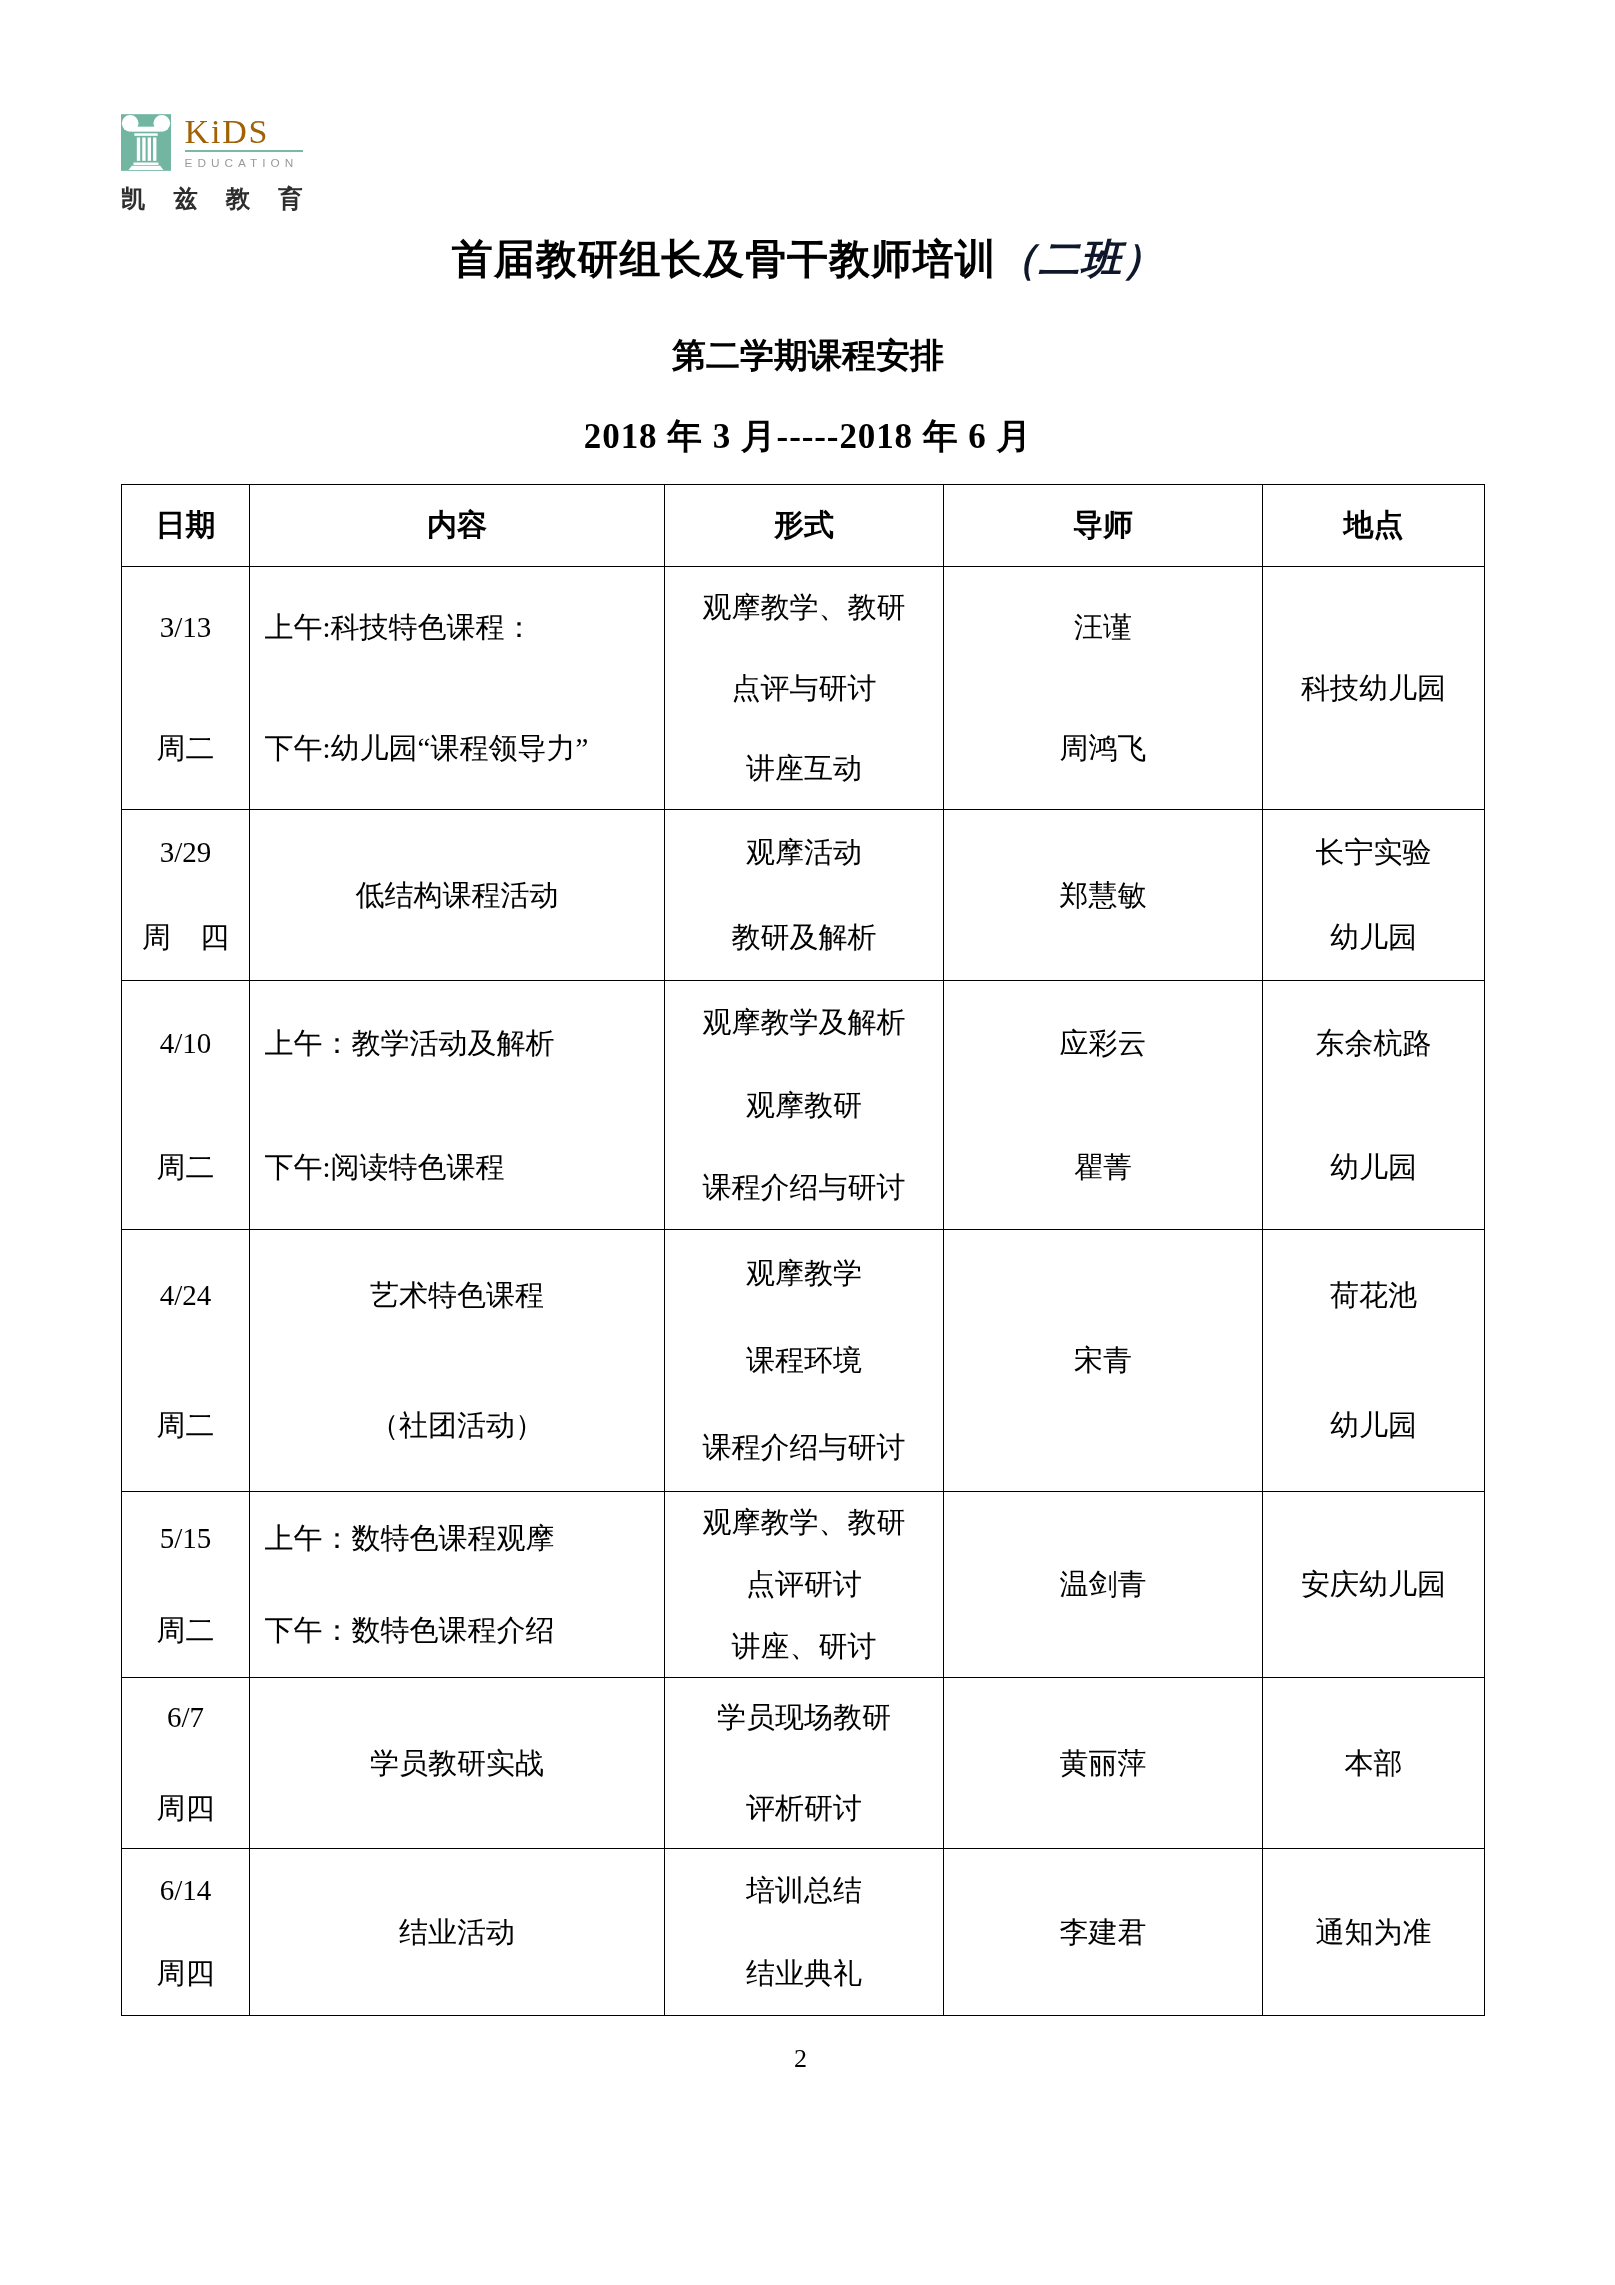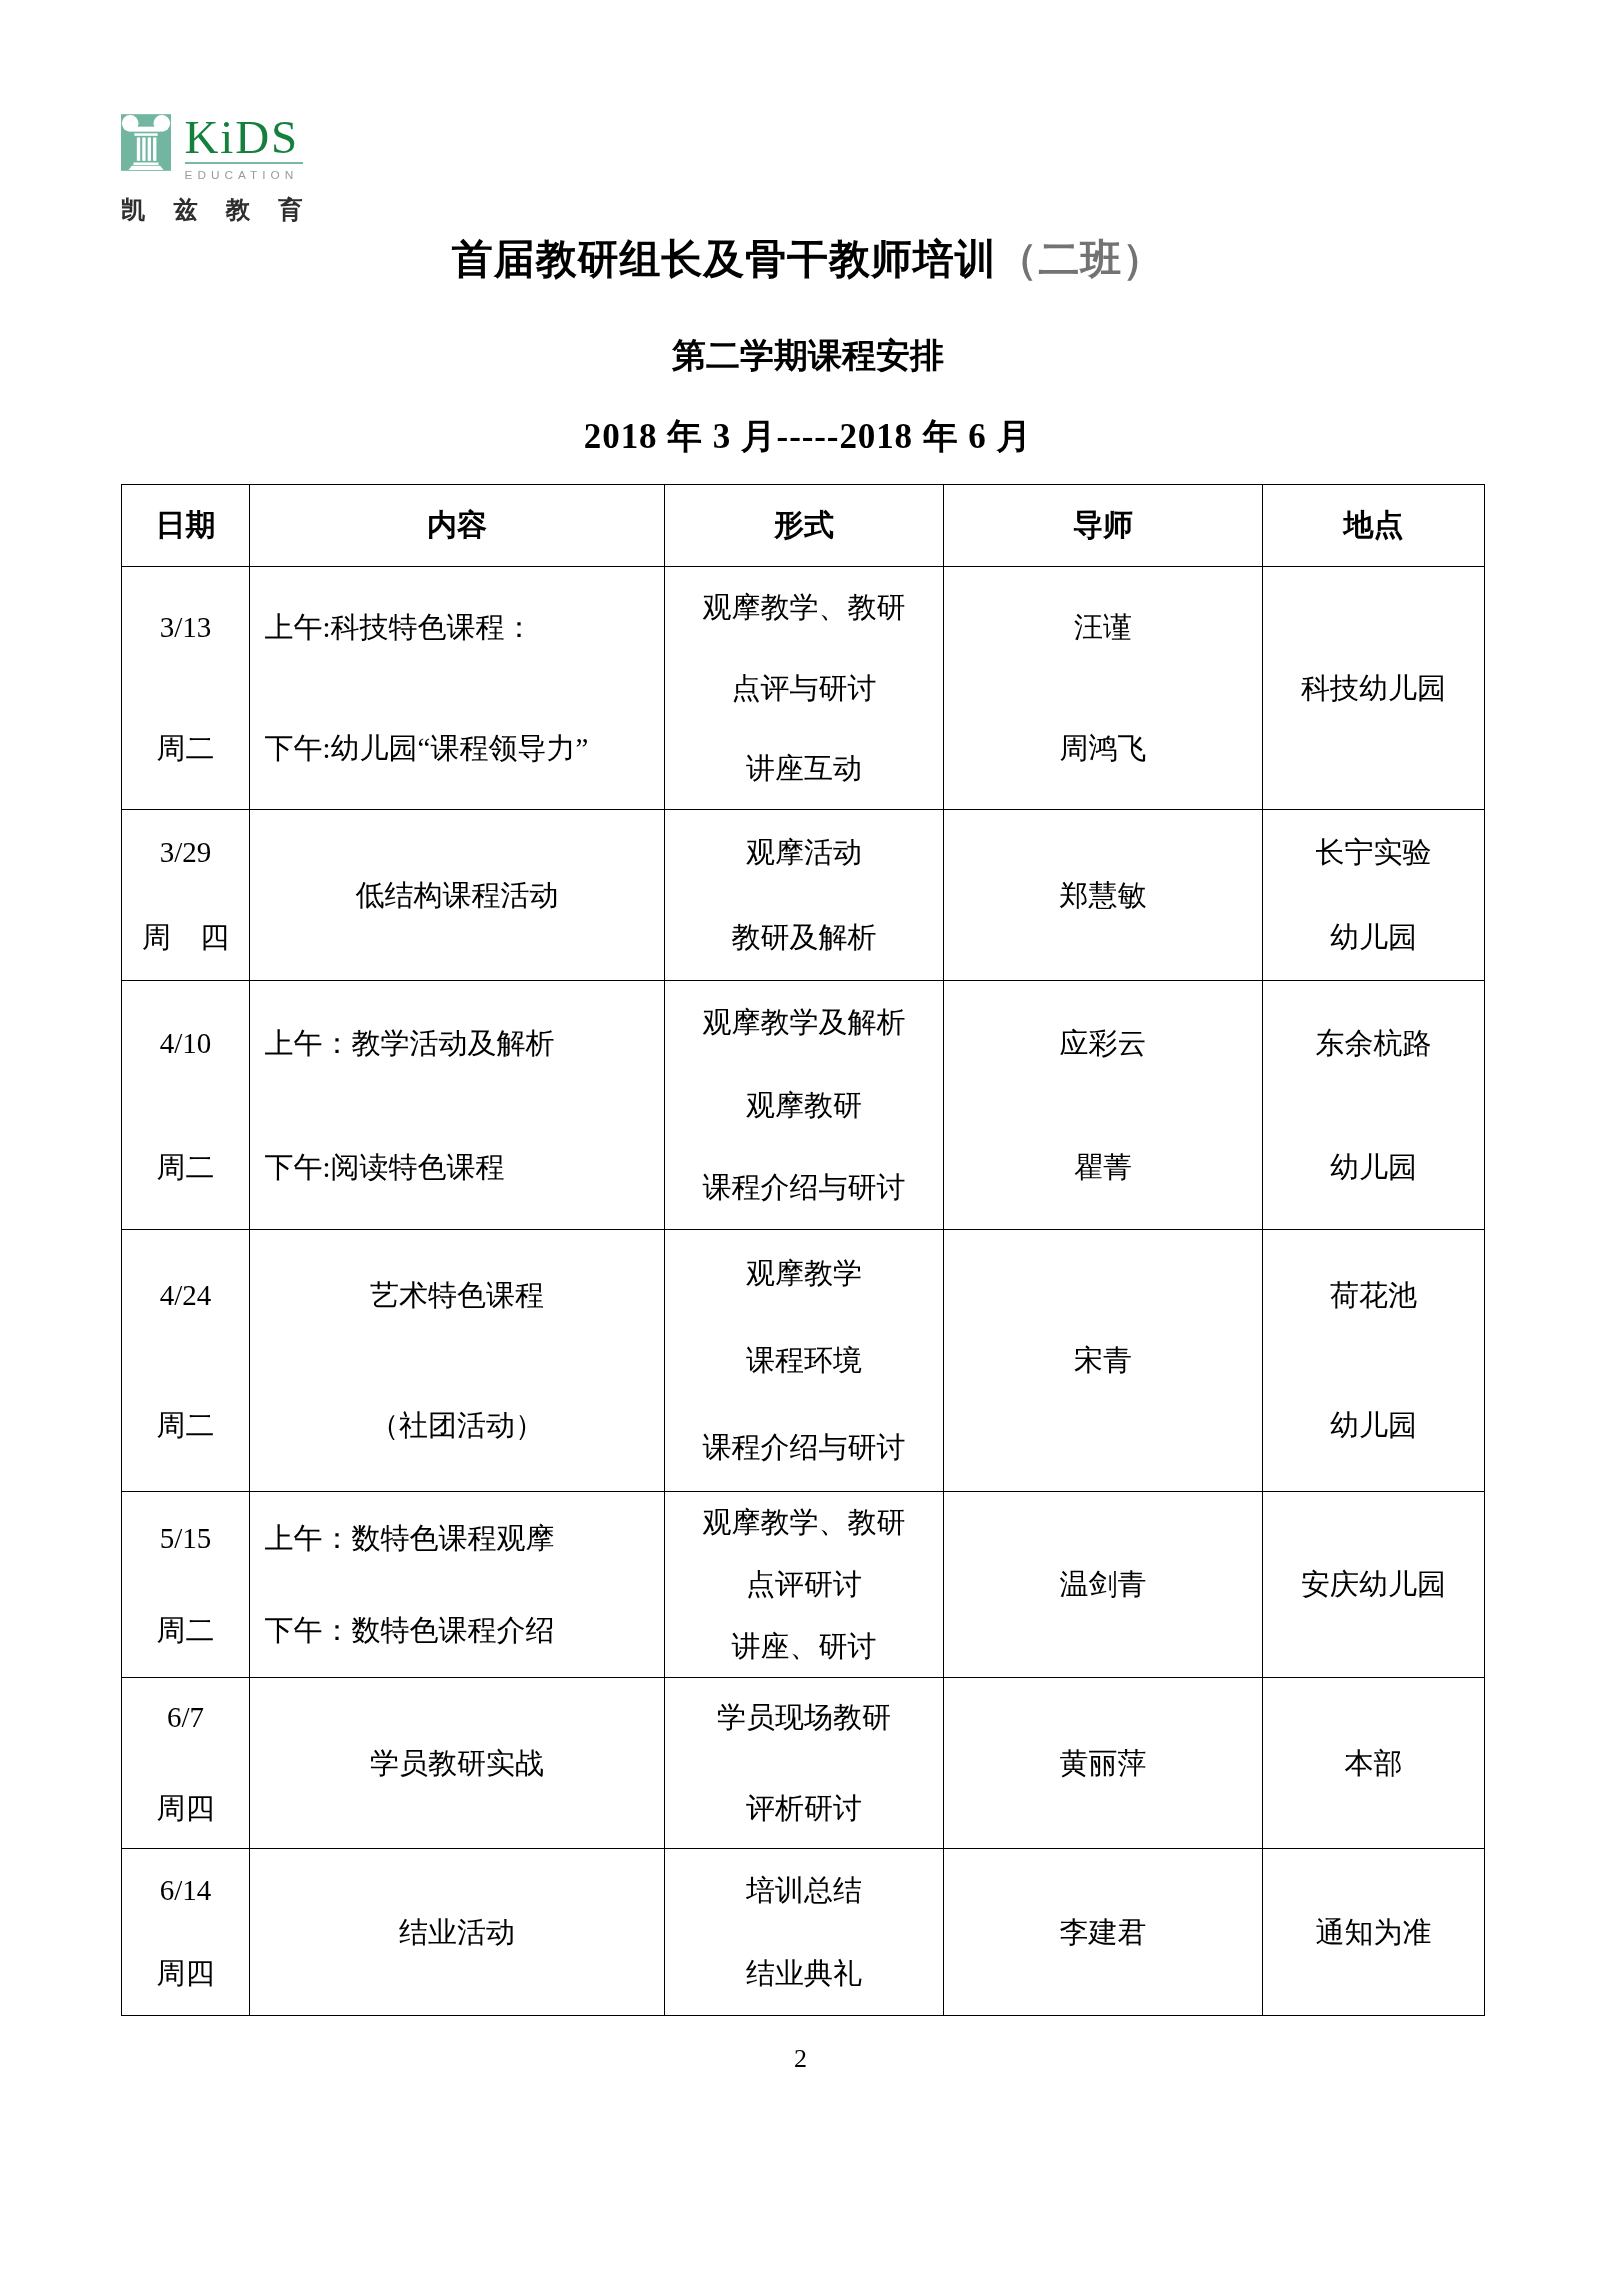--- a/index.html
+++ b/index.html
@@ -6,33 +6,33 @@
   .page {
     position:relative; width:1616px; height:2285px; background:#fff;
     font-family:"Liberation Serif", serif; color:#000; overflow:hidden;
   }
 
   
   .logo { position:absolute; left:121px; top:114px; width:190px; }
   .logo-top { display:flex; align-items:flex-start; }
   .logo-mark { width:50px; height:57px; display:block; }
   .logo-right { margin-left:13.6px; padding-top:1.8px; }
-  .logo-brand { font-family:"Liberation Serif", serif; font-size:47px; line-height:0.92;
-                color:#15803d; letter-spacing:1.8px; }
+  .logo-brand { font-family:"Liberation Serif", serif; font-size:34px; line-height:0.92;
+                color:#a16207; letter-spacing:1.8px; }
   .logo-line { height:2.7px; background:#7ab9a8; width:118px; margin-top:2.7px; }
   .logo-tagline { font-family:"Liberation Sans", sans-serif; font-size:11.8px;
                   letter-spacing:5px; color:#9a9a9a; margin-top:3.6px; }
   .logo-cn { margin-top:11.8px; font-size:24.4px; font-weight:bold; color:#2e2e2e;
              letter-spacing:28px; white-space:nowrap; font-family:"Liberation Sans", sans-serif; }
 
   
   .doc-title { position:absolute; top:232px; left:0; width:100%; text-align:center;
                font-family:"Liberation Sans", sans-serif; font-weight:bold;
                font-size:41px; letter-spacing:0.9px; }
-  .doc-title .hl { color:#737373; }
+  .doc-title .hl { color:#0f172a;font-style:italic; }
   .doc-subtitle { position:absolute; top:333px; left:0; width:100%; text-align:center;
                   font-family:"Liberation Sans", sans-serif; font-weight:bold; font-size:34px; }
   .doc-daterange { position:absolute; top:413px; left:0; width:100%; text-align:center;
                    font-family:"Liberation Serif", serif; font-weight:bold;
                    font-size:35px; letter-spacing:0.9px; }
 
   
   table.schedule { position:absolute; left:121px; top:484px; border-collapse:collapse;
                    table-layout:fixed; border:1.8px solid #000; }
   .schedule col.c-date { width:128px; }

